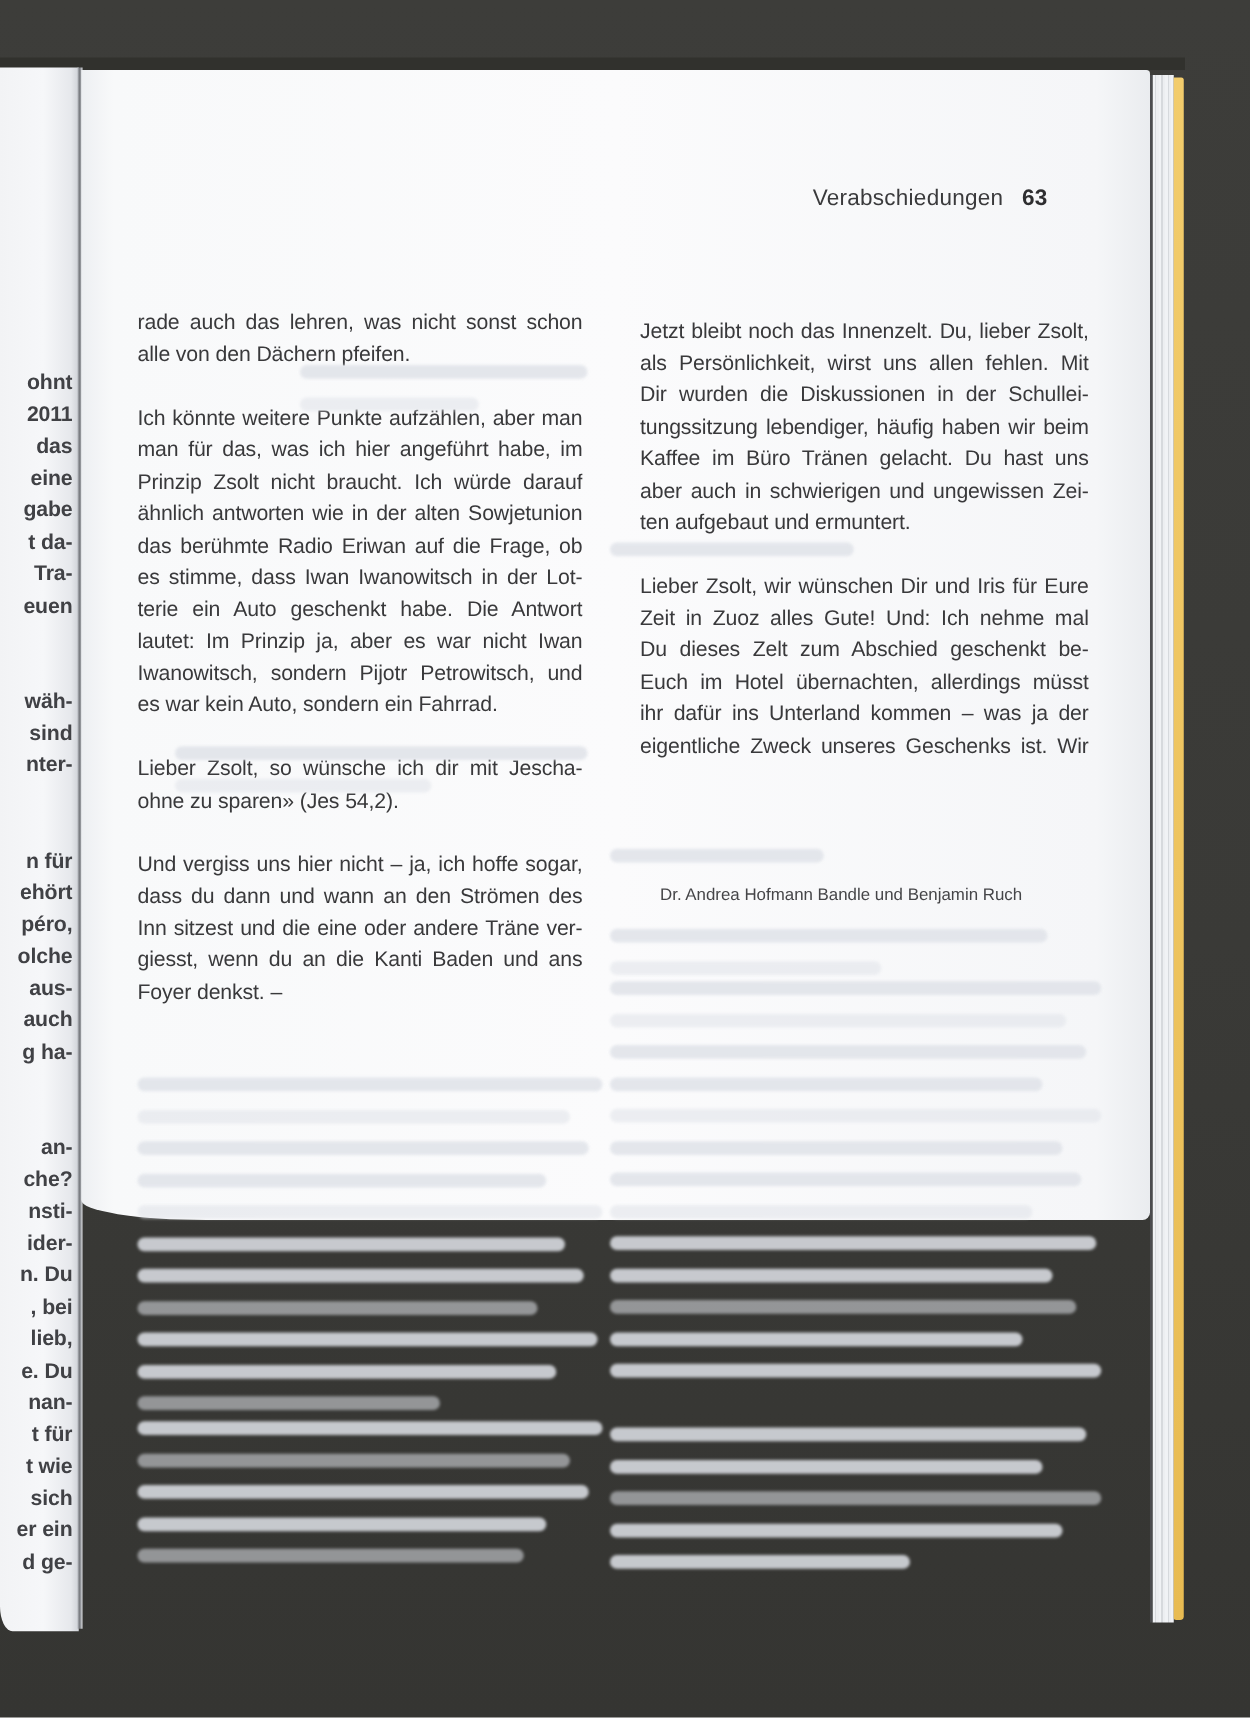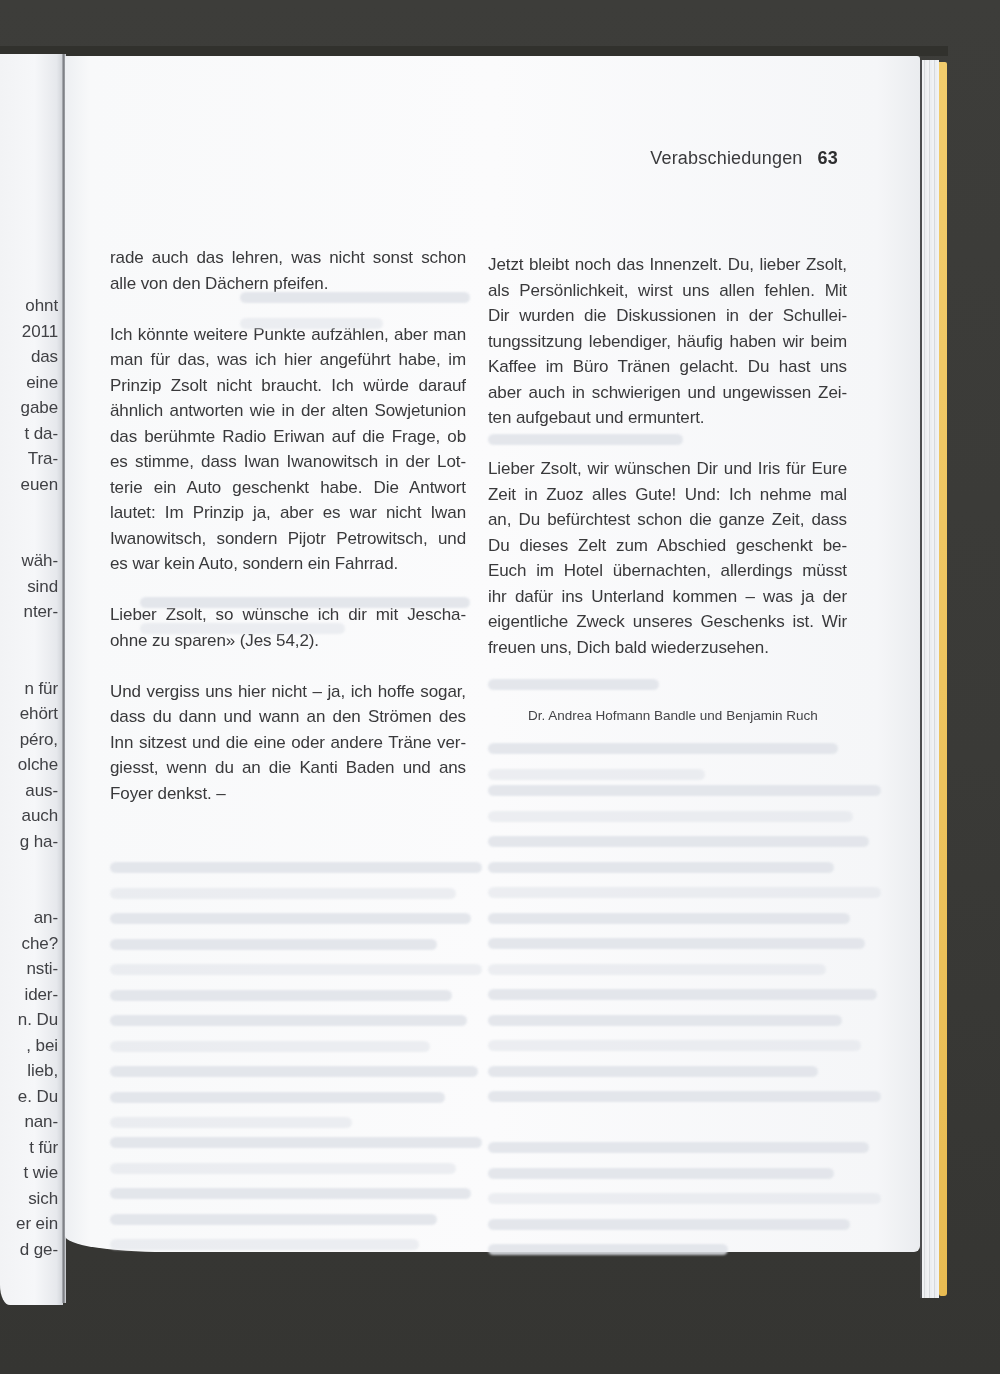--- a/index.html
+++ b/index.html
@@ -15,37 +15,37 @@
     position:absolute;left:0;top:54px;width:63px;height:1251px;
     background:linear-gradient(90deg,#f2f3f5 0%,#f6f7f9 55%,#e6e8ec 90%,#cfd2d7 100%);
     border-bottom-left-radius:10px 20px;
   }
   .gutter-line{
     position:absolute;left:62px;top:54px;width:4px;height:1249px;
     background:linear-gradient(90deg,#b4b7bd 0%,#74767b 45%,#aeb1b6 75%,#e3e4e8 100%);
   }
   .fragments{
     position:absolute;top:239px;left:0;right:5px;text-align:right;
-    font-size:17px;color:#404145;letter-spacing:-0.1px;
+    font-size:17px;color:#404145;letter-spacing:-0.1px;font-weight:bold;
   }
   .frag{height:25.5px;line-height:25.5px;white-space:pre;overflow:hidden;}
   
   .main-page{
-    position:absolute;left:65px;top:56px;width:855px;height:1196px;
+    position:absolute;left:65px;top:56px;width:855px;height:920px;
     background:linear-gradient(90deg,#edeff2 0%,#f8f9fa 3%,#fbfbfc 50%,#f5f6f8 95%,#eaecef 100%);
     border-radius:0 3px 6px 0;
     border-bottom-left-radius:100px 16px;
   }
   .running-header{
     position:absolute;top:92px;right:82px;font-size:18px;color:#3a3a3c;letter-spacing:.2px;
   }
   .running-header .pagenum{font-weight:700;margin-left:15px;color:#2e2e30;}
   .col{position:absolute;font-size:17px;color:#39393b;letter-spacing:-0.1px;}
   .col-left{left:45px;top:189px;width:356px;}
-  .col-right{left:423px;top:196px;width:359px;}
+  .col-right{left:447px;top:196px;width:359px;}
   .para{margin-bottom:25.5px;}
   .line{
     line-height:25.5px;height:25.5px;overflow:hidden;
     text-align:justify;text-align-last:justify;
   }
   .line.last{text-align-last:left;}
   .signature{
     position:absolute;left:423px;top:652px;font-size:13.5px;color:#454548;letter-spacing:0;margin-left:40px;
   }
   
@@ -154,26 +154,24 @@
         <div class="line">als Persönlichkeit, wirst uns allen fehlen. Mit</div>
         <div class="line">Dir wurden die Diskussionen in der Schullei-</div>
         <div class="line">tungssitzung lebendiger, häufig haben wir beim</div>
         <div class="line">Kaffee im Büro Tränen gelacht. Du hast uns</div>
         <div class="line">aber auch in schwierigen und ungewissen Zei-</div>
         <div class="line last">ten aufgebaut und ermuntert.</div>
       </div>
       <div class="para">
         <div class="line">Lieber Zsolt, wir wünschen Dir und Iris für Eure</div>
         <div class="line">Zeit in Zuoz alles Gute! Und: Ich nehme mal</div>
-        <div class="line">an, Du befürchtest schon die ganze Zeit, dass</div>
         <div class="line">Du dieses Zelt zum Abschied geschenkt be-</div>
         <div class="line">Euch im Hotel übernachten, allerdings müsst</div>
         <div class="line">ihr dafür ins Unterland kommen – was ja der</div>
         <div class="line">eigentliche Zweck unseres Geschenks ist. Wir</div>
-        <div class="line last">freuen uns, Dich bald wiederzusehen.</div>
       </div>
     </div>
 
   <div class="signature">Dr. Andrea Hofmann Bandle und Benjamin Ruch</div>
 
   <div class="bleed" style="left:175px;top:229px;width:230px;">
       <div class="bl-row">
         <div class="bl-bar" style="width: 100%;"></div>
       </div>
       <div class="bl-row dim">

